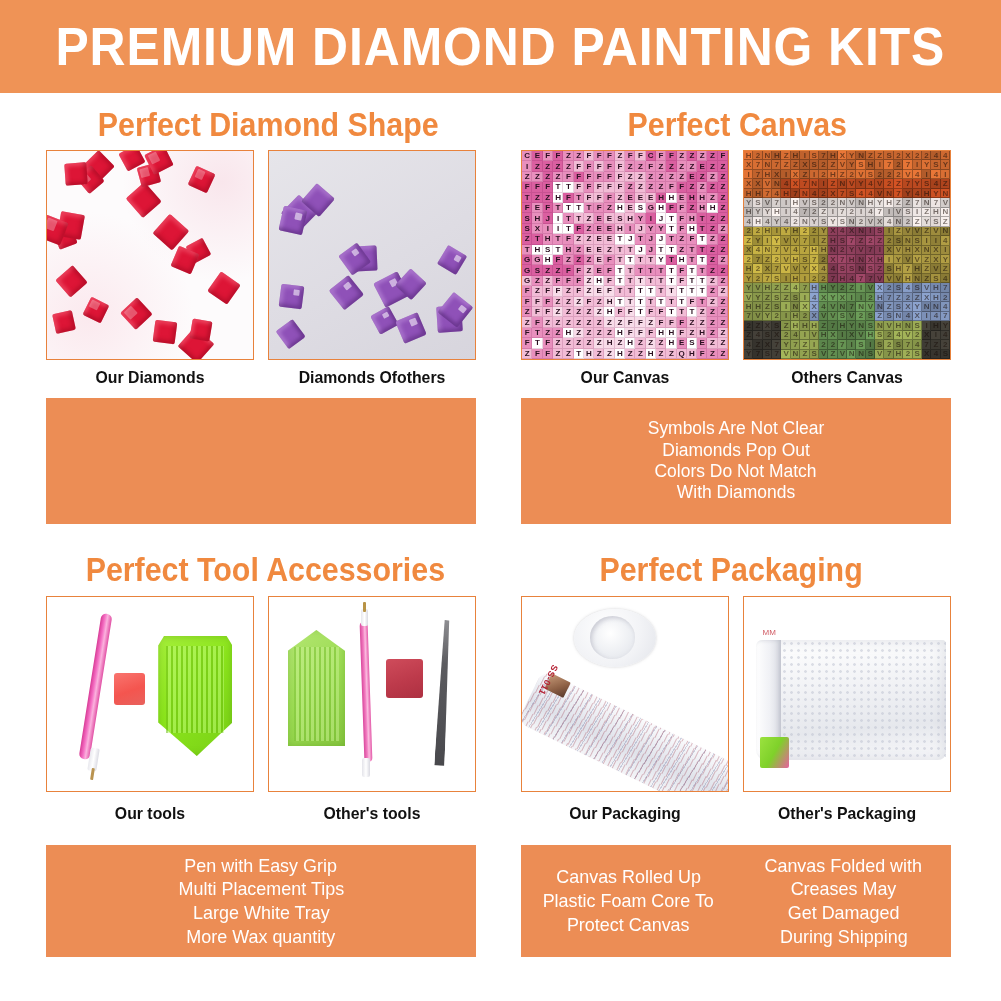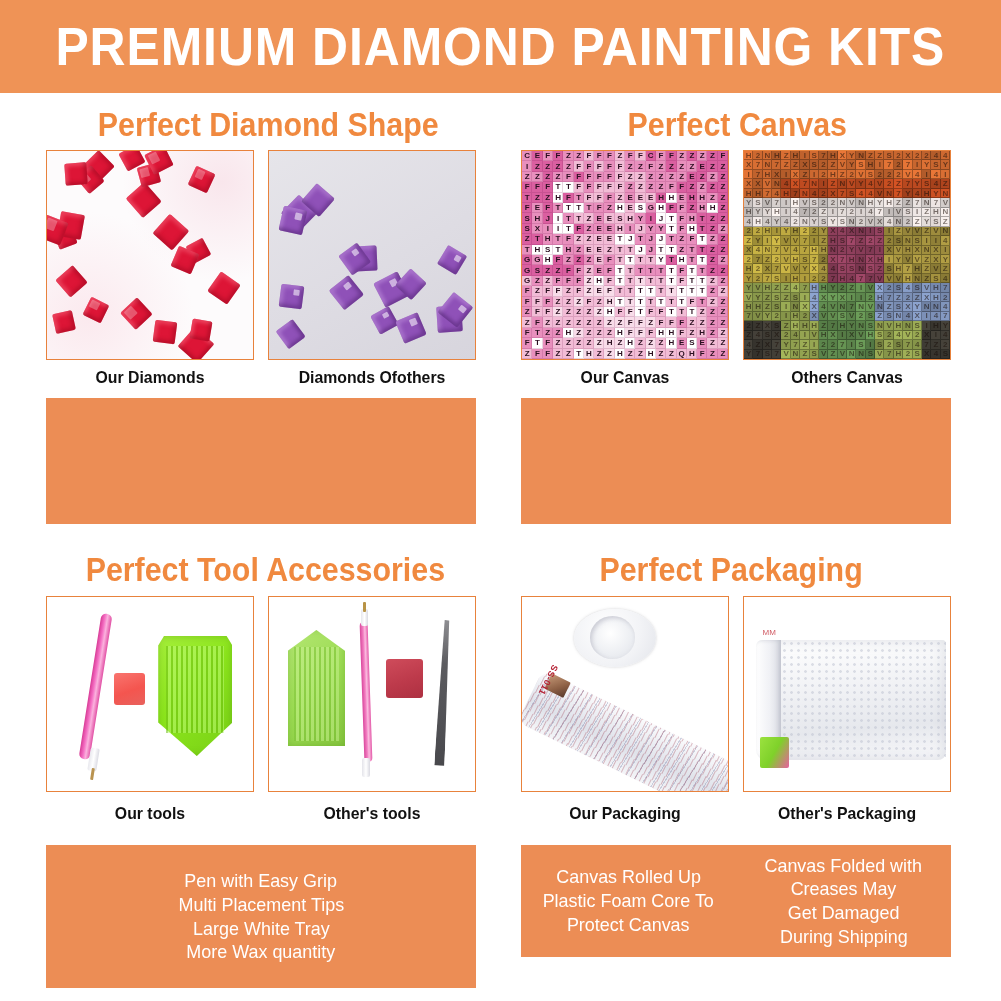--- a/index.html
+++ b/index.html
@@ -76,21 +76,21 @@
 
   
   .panel{
     position:absolute;
     background:#ec8d55;
     display:flex;
     box-sizing:border-box;
   }
   .p-tl{left:46px; top:398px;width:430px;height:126px;}
   .p-tr{left:521px;top:398px;width:430px;height:126px;}
-  .p-bl{left:46px; top:845px;width:430px;height:143px;}
+  .p-bl{left:46px; top:845px;width:430px;height:112px;}
   .p-br{left:521px;top:845px;width:430px;height:112px;}
 
   .panel .col{
     flex:1;
     display:flex;flex-direction:column;justify-content:center;align-items:center;
     color:#ffffff;
     font-size:18px;
     line-height:1.19;
     text-align:center;
     padding:3px 4px;
@@ -1139,20 +1139,26 @@
 
   <div class="caption cap-r1 cl1">Our Diamonds</div>
   <div class="caption cap-r1 cl2">Diamonds Ofothers</div>
   <div class="caption cap-r1 cl3">Our Canvas</div>
   <div class="caption cap-r1 cl4">Others Canvas</div>
 
   <div class="panel p-tl">
   </div>
 
   <div class="panel p-tr">
+    <div class="col" id="list-canvas-theirs">
+        <span>Symbols Are Not Clear</span>
+        <span>Diamonds Pop Out</span>
+        <span>Colors Do Not Match</span>
+        <span>With Diamonds</span>
+      </div>
   </div>
 
   <div class="photo ph5">
     <div class="inner" style="background:#ffffff;"></div>
     <div class="pen" style="left:21%;top:8%;width:5.5%;height:76%;background:linear-gradient(90deg,#d83b96 0%,#f570c4 35%,#fbb3de 60%,#e14fa4 100%);transform:rotate(9deg);"></div>
     <div class="pen" style="left:20.5%;top:78%;width:4.5%;height:12%;background:linear-gradient(90deg,#e8e8ee,#ffffff 50%,#dcdce4);transform:rotate(9deg);border-radius:2px;"></div>
     <div class="pen" style="left:21.5%;top:88%;width:1.6%;height:6%;background:#b99350;transform:rotate(9deg);border-radius:1px;"></div>
     <div class="wax" style="left:32.5%;top:39%;width:15%;height:16.5%;background:linear-gradient(160deg,#f9756f 0%,#f4554f 55%,#e8625d 100%);"></div>
     <div class="tray" style="left:54%;top:20%;width:36%;height:62%;background:linear-gradient(135deg,#a7f03b 0%,#8ce61c 45%,#79cf16 100%);clip-path:polygon(0% 8%,8% 0%,92% 0%,100% 8%,100% 72%,52% 100%,0% 72%);box-shadow:inset 0 0 8px rgba(60,120,10,.35);"></div>
     <div class="tray" style="left:58%;top:25%;width:28%;height:45%;background:repeating-linear-gradient(90deg, rgba(110,190,20,.55) 0 2px, rgba(190,250,120,.5) 2px 5px);"></div>

